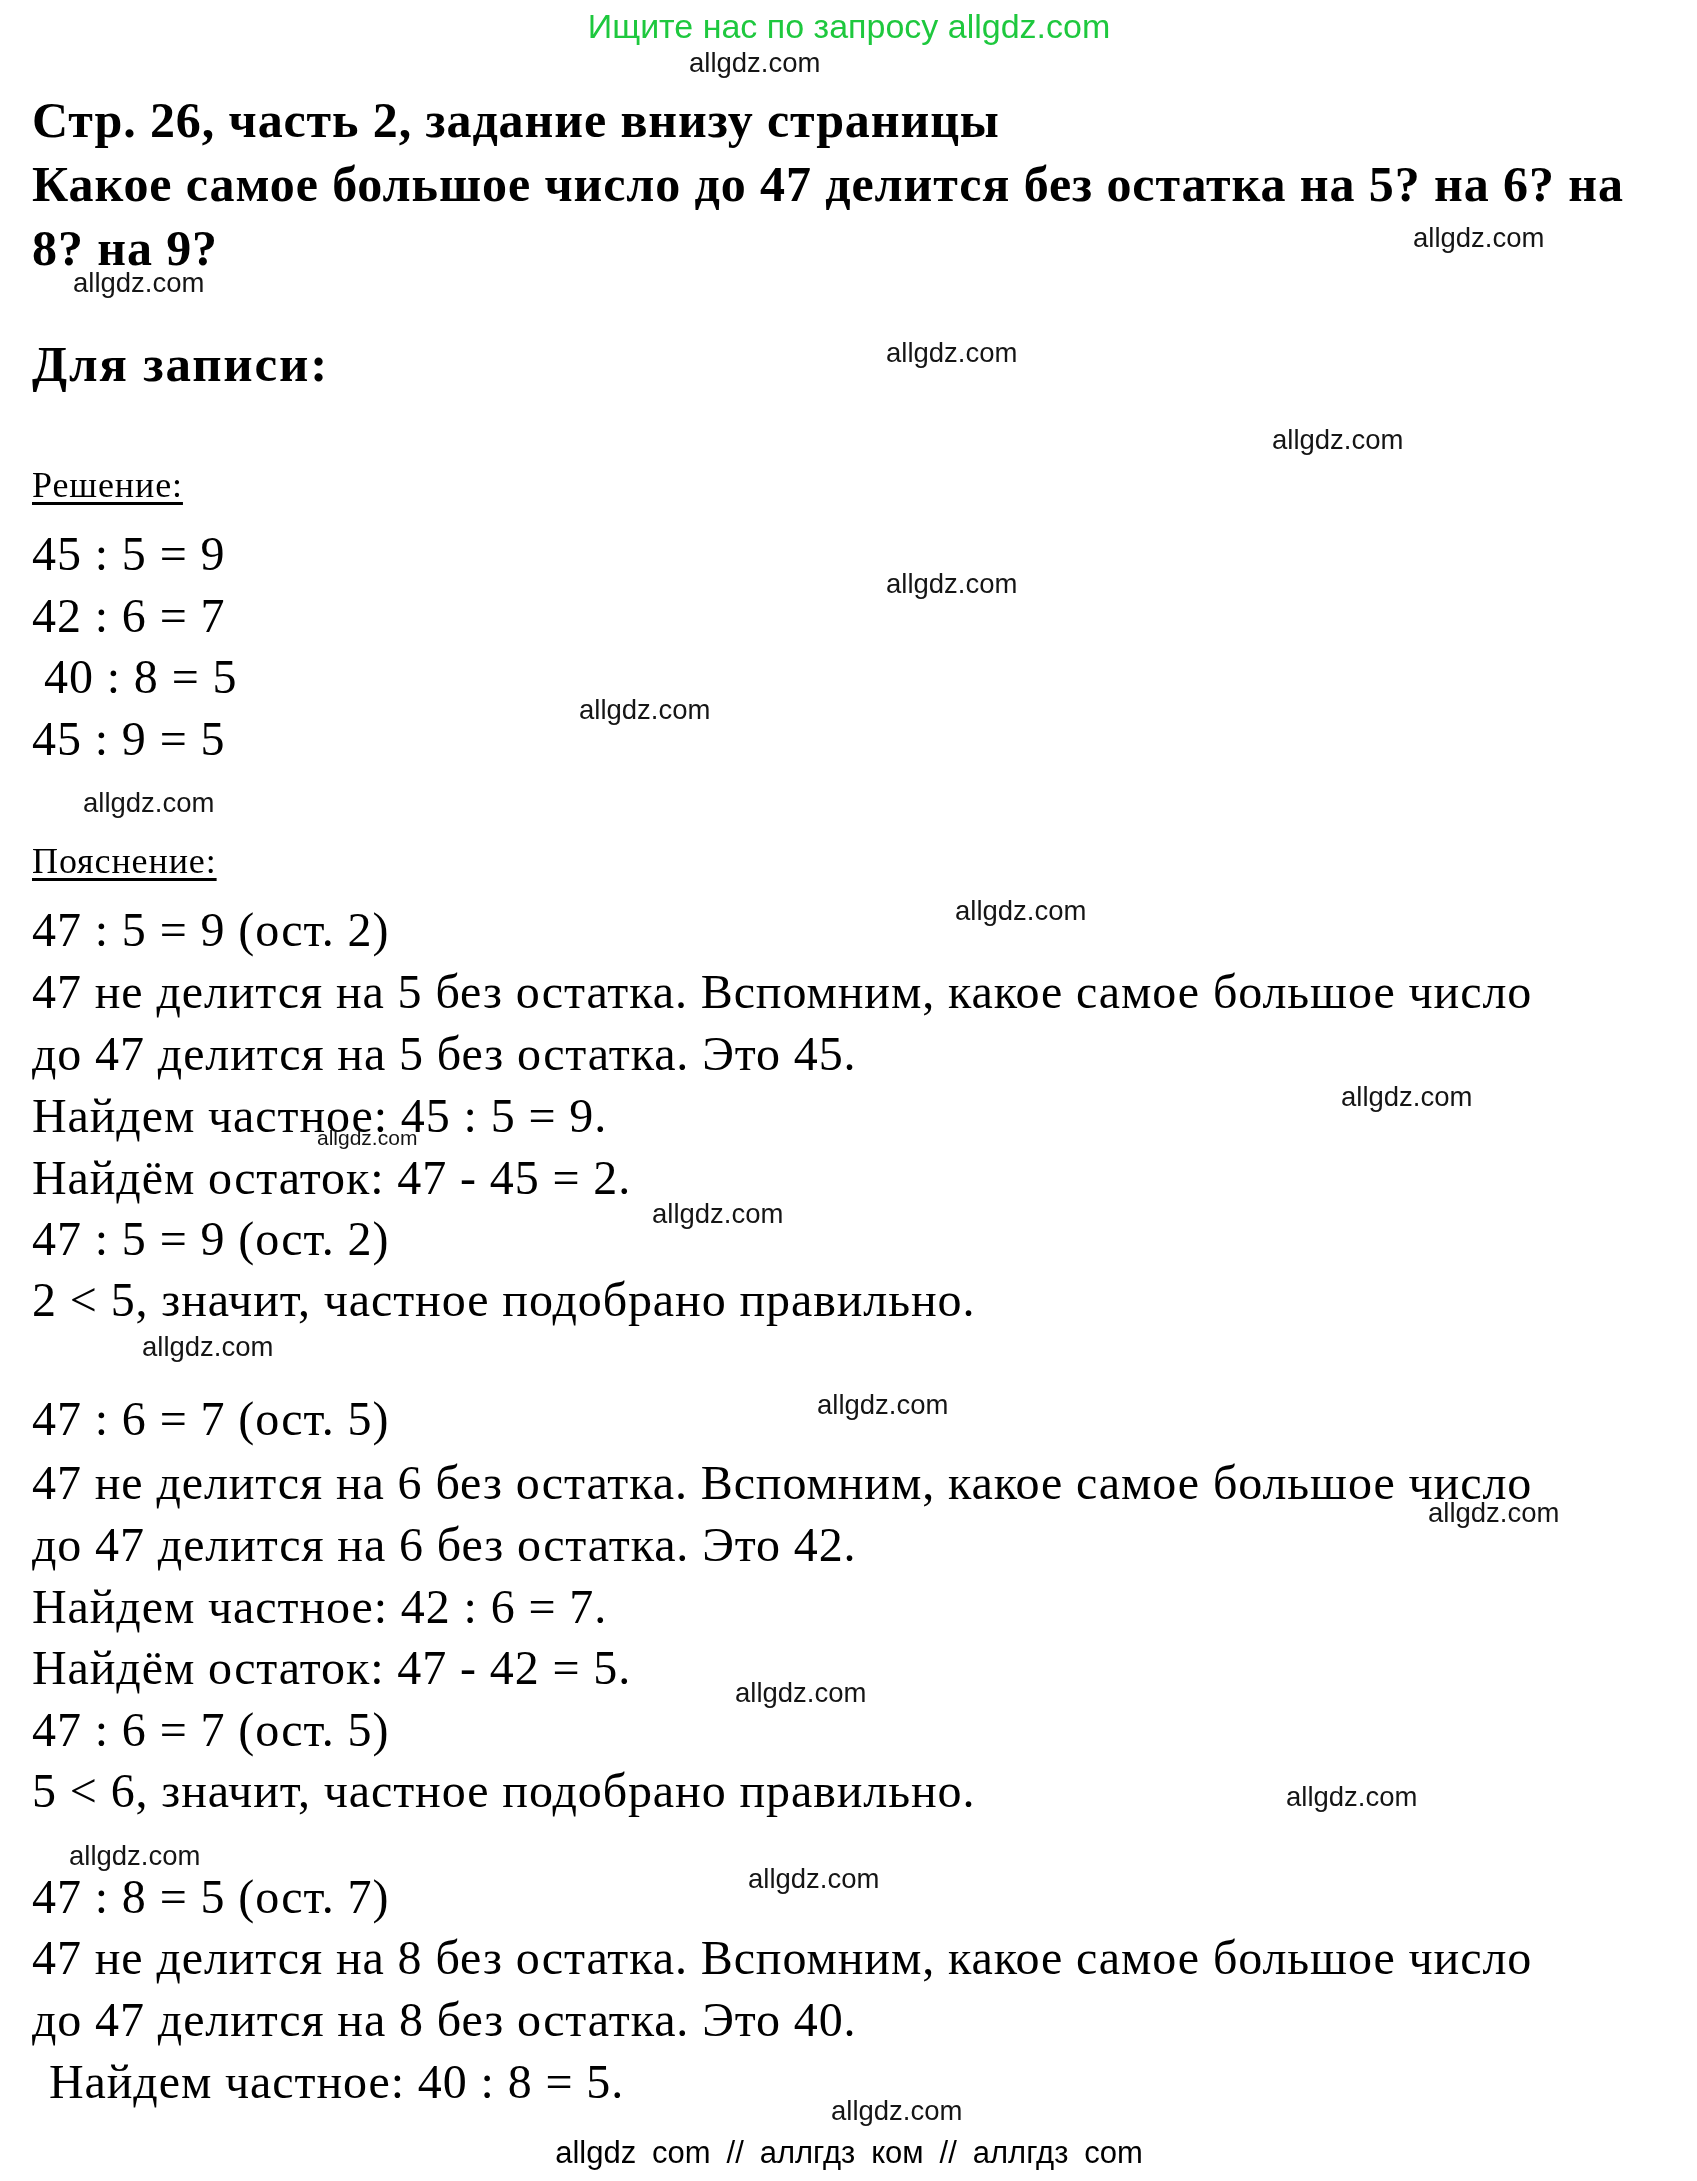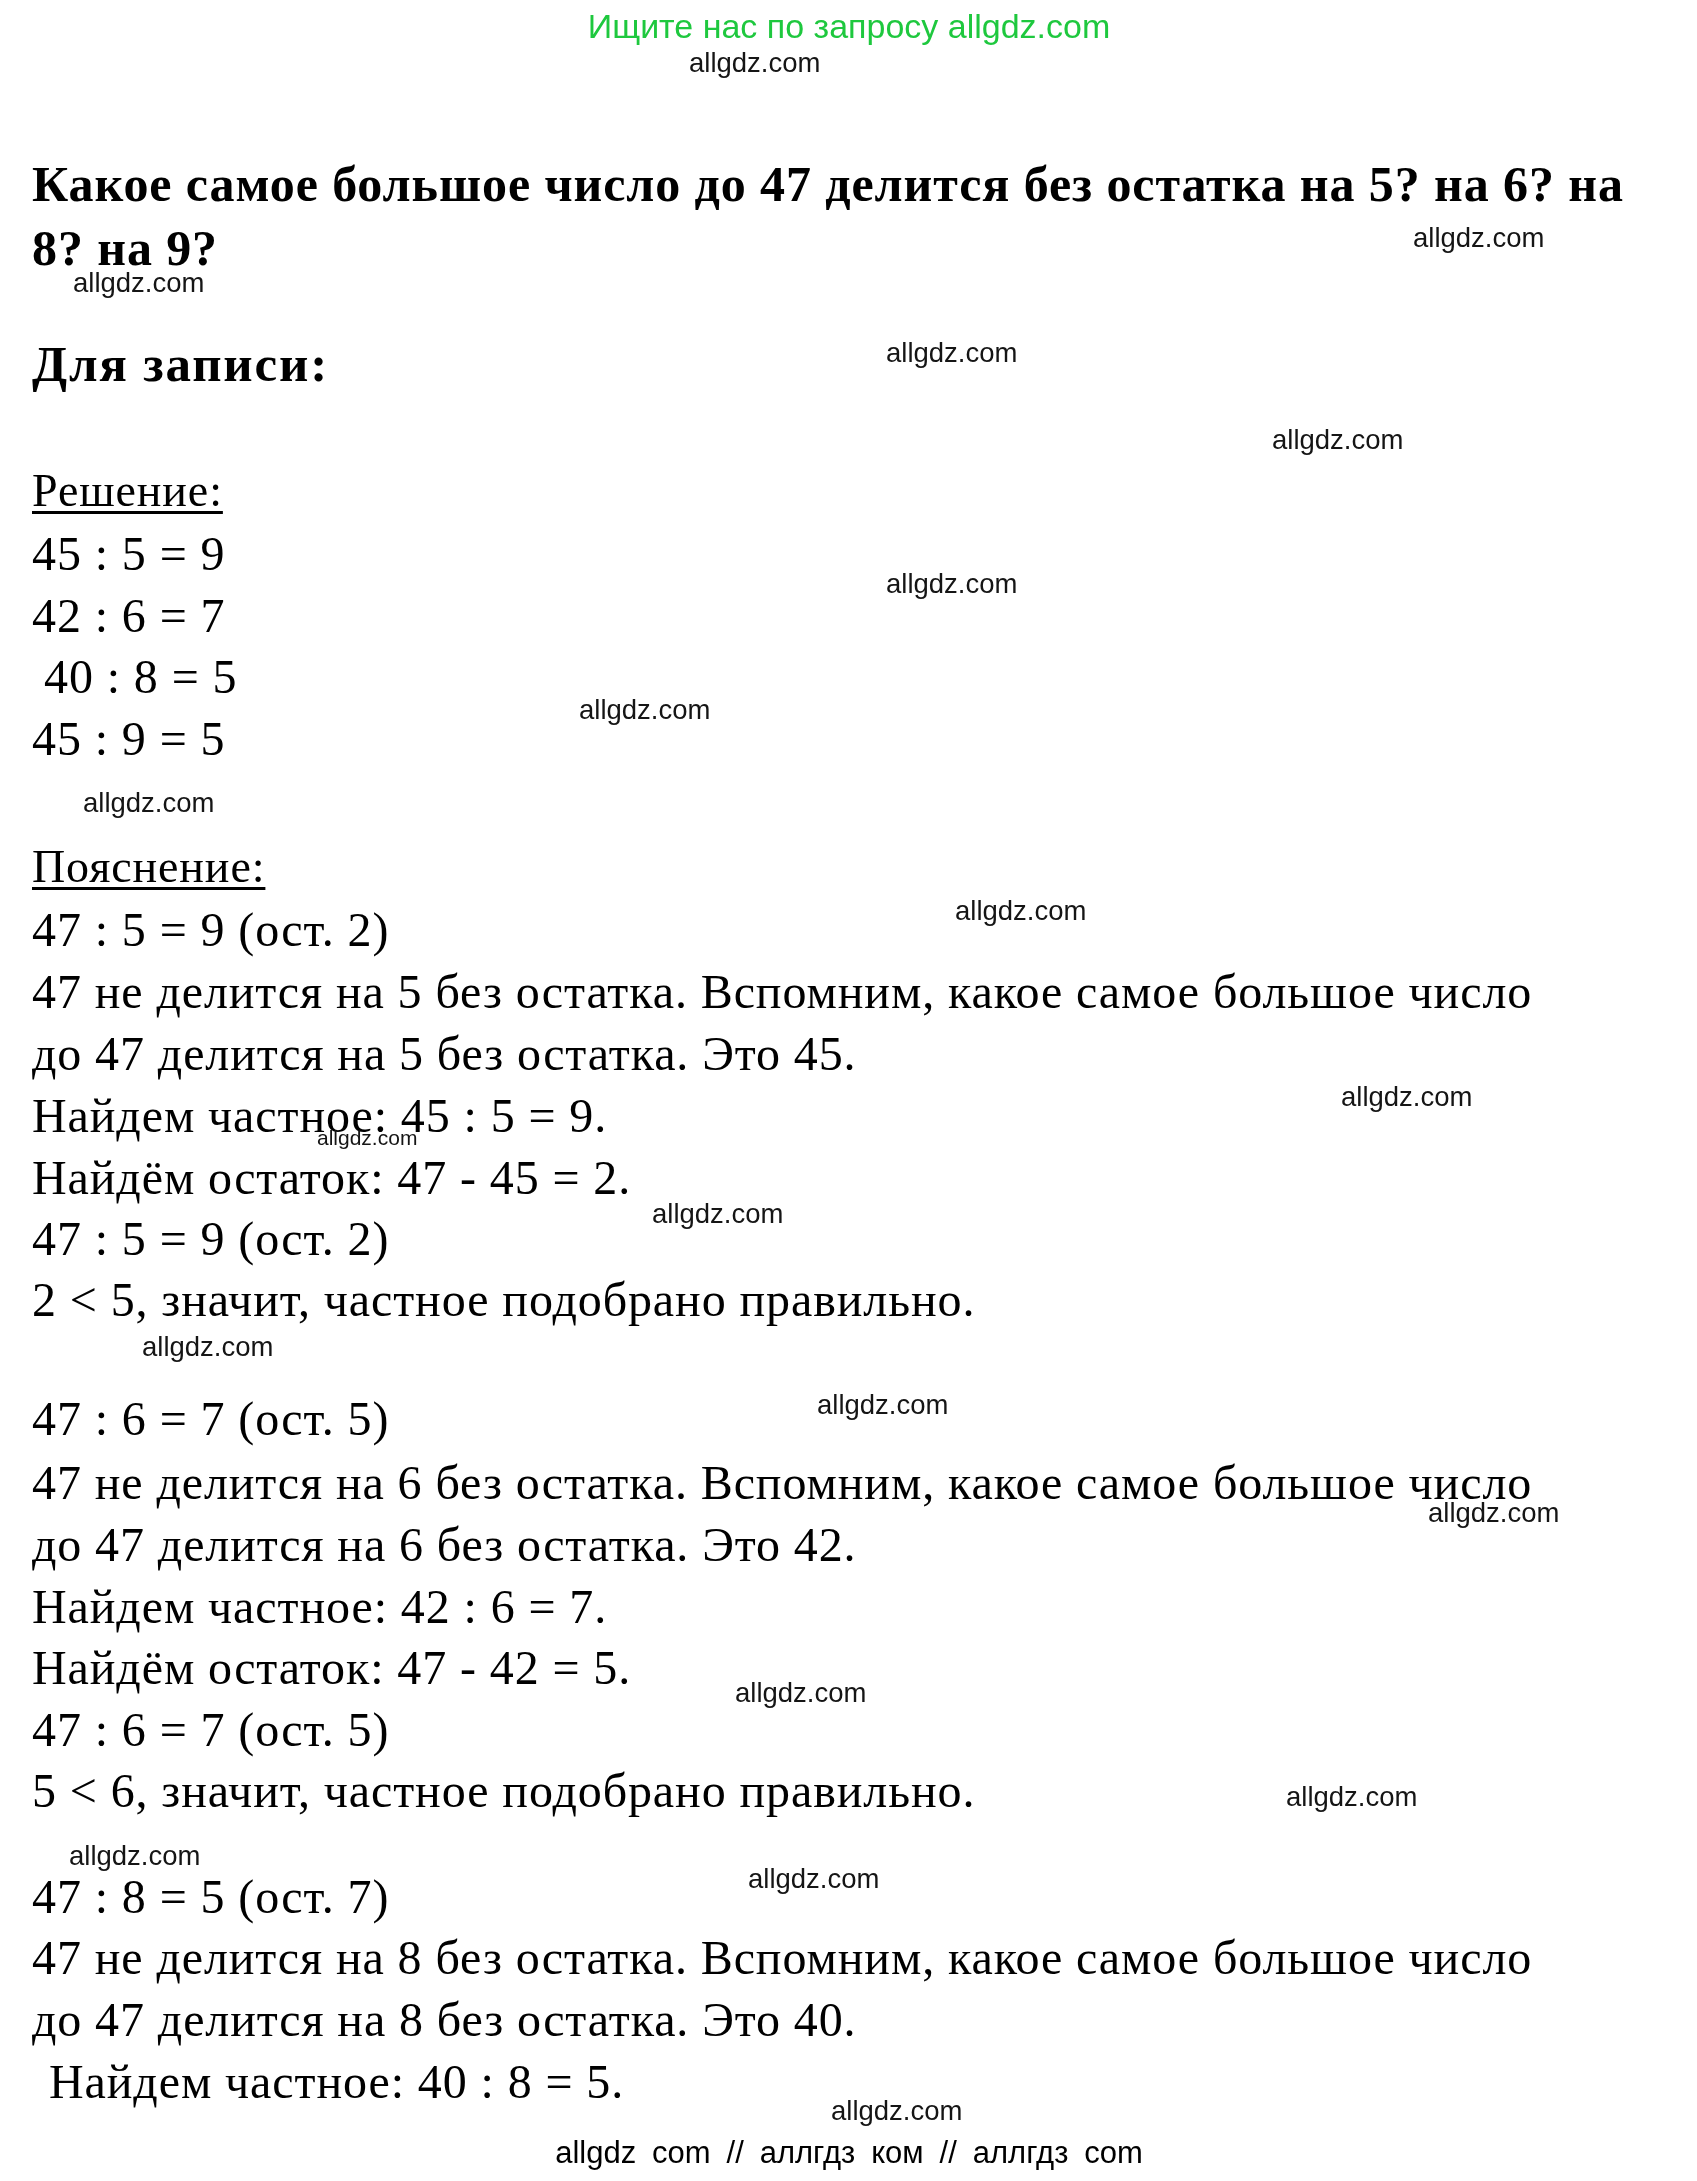--- a/index.html
+++ b/index.html
@@ -29,21 +29,21 @@
     font-size: 50px;
     font-weight: bold;
     letter-spacing: 0.9px;
   }
   .heading-big {
     font-size: 51px;
     font-weight: bold;
     letter-spacing: 1.8px;
   }
   .underlined {
-    font-size: 46px;
+    font-size: 36px;
     letter-spacing: 0.9px;
     text-decoration: underline;
     text-decoration-thickness: 2.8px;
     text-underline-offset: 4.6px;
   }
   .watermark {
     font-family: "Liberation Sans", sans-serif;
     font-size: 27.5px;
     color: #151515;
     letter-spacing: 0;
@@ -66,20 +66,21 @@
     font-size: 31px;
     word-spacing: 7.3px;
   }
 </style>
 </head>
 <body>
 
 <div class="page" style="background: rgb(255, 255, 255);">
     <div class="line banner" style="top: 7.3px; color: rgb(30, 200, 62);">Ищите нас по запросу allgdz.com</div>
     <div class="line watermark" style="left: 689px; top: 48px;">allgdz.com</div>
+    <div class="line heading" style="left: 32px; top: 92px;">Стр. 26, часть 2, задание внизу страницы</div>
     <div class="line heading" style="left: 32px; top: 156px;">Какое самое большое число до 47 делится без остатка на 5? на 6? на</div>
     <div class="line heading" style="left: 32px; top: 220px;">8? на 9?</div>
     <div class="line watermark" style="left: 1413px; top: 223px;">allgdz.com</div>
     <div class="line watermark" style="left: 73px; top: 268px;">allgdz.com</div>
     <div class="line heading-big" style="left: 32px; top: 336px;">Для записи:</div>
     <div class="line watermark" style="left: 886px; top: 338px;">allgdz.com</div>
     <div class="line watermark" style="left: 1272px; top: 425px;">allgdz.com</div>
     <div class="line underlined" style="left: 32px; top: 465px;">Решение:</div>
     <div class="line body" style="left: 32px; top: 527px;">45 : 5 = 9</div>
     <div class="line watermark" style="left: 886px; top: 569px;">allgdz.com</div>

